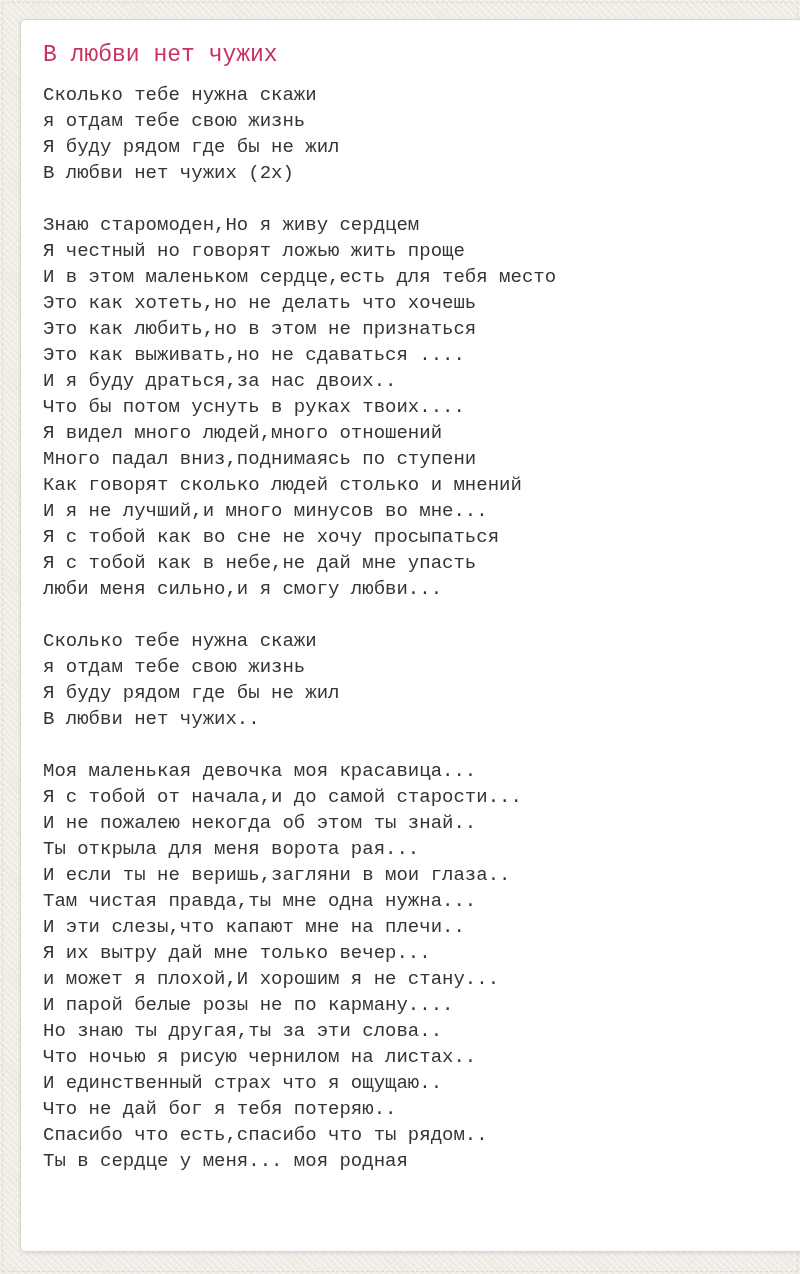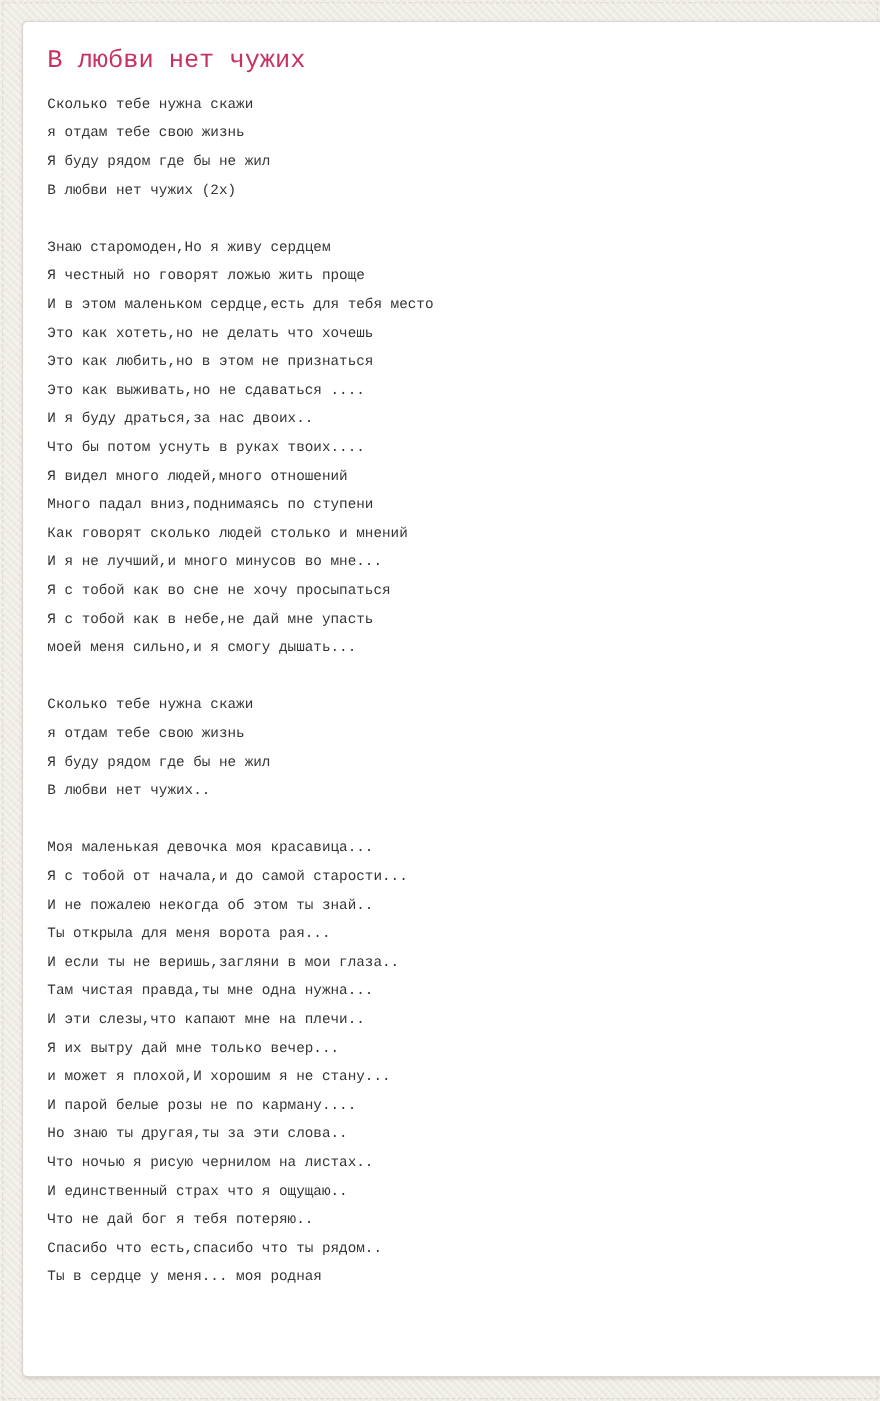--- a/index.html
+++ b/index.html
@@ -44,21 +44,21 @@
     padding-bottom:7px;
     border-bottom:1px dotted var(--separator);
   }
   .artist-link{
     color:var(--link);
     text-decoration:none;
     cursor:pointer;
   }
   .lyrics{
     margin-top:13px;
-    font-size:13px;
+    font-size:19px;
     color:var(--text);
   }
   .lyric-line{
     min-height:26px;
     line-height:26px;
     white-space:pre;
   }
 </style>
 </head>
 <body>
@@ -80,21 +80,21 @@
       <div class="lyric-line">Это как любить,но в этом не признаться</div>
       <div class="lyric-line">Это как выживать,но не сдаваться ....</div>
       <div class="lyric-line">И я буду драться,за нас двоих..</div>
       <div class="lyric-line">Что бы потом уснуть в руках твоих....</div>
       <div class="lyric-line">Я видел много людей,много отношений</div>
       <div class="lyric-line">Много падал вниз,поднимаясь по ступени</div>
       <div class="lyric-line">Как говорят сколько людей столько и мнений</div>
       <div class="lyric-line">И я не лучший,и много минусов во мне...</div>
       <div class="lyric-line">Я с тобой как во сне не хочу просыпаться</div>
       <div class="lyric-line">Я с тобой как в небе,не дай мне упасть</div>
-      <div class="lyric-line">моей меня сильно,и я смогу дышать...</div>
+      <div class="lyric-line">люби меня сильно,и я смогу любви...</div>
       <div class="lyric-line">&nbsp;</div>
       <div class="lyric-line">Сколько тебе нужна скажи</div>
       <div class="lyric-line">я отдам тебе свою жизнь</div>
       <div class="lyric-line">Я буду рядом где бы не жил</div>
       <div class="lyric-line">В любви нет чужих..</div>
       <div class="lyric-line">&nbsp;</div>
       <div class="lyric-line">Моя маленькая девочка моя красавица...</div>
       <div class="lyric-line">Я с тобой от начала,и до самой старости...</div>
       <div class="lyric-line">И не пожалею некогда об этом ты знай..</div>
       <div class="lyric-line">Ты открыла для меня ворота рая...</div>

